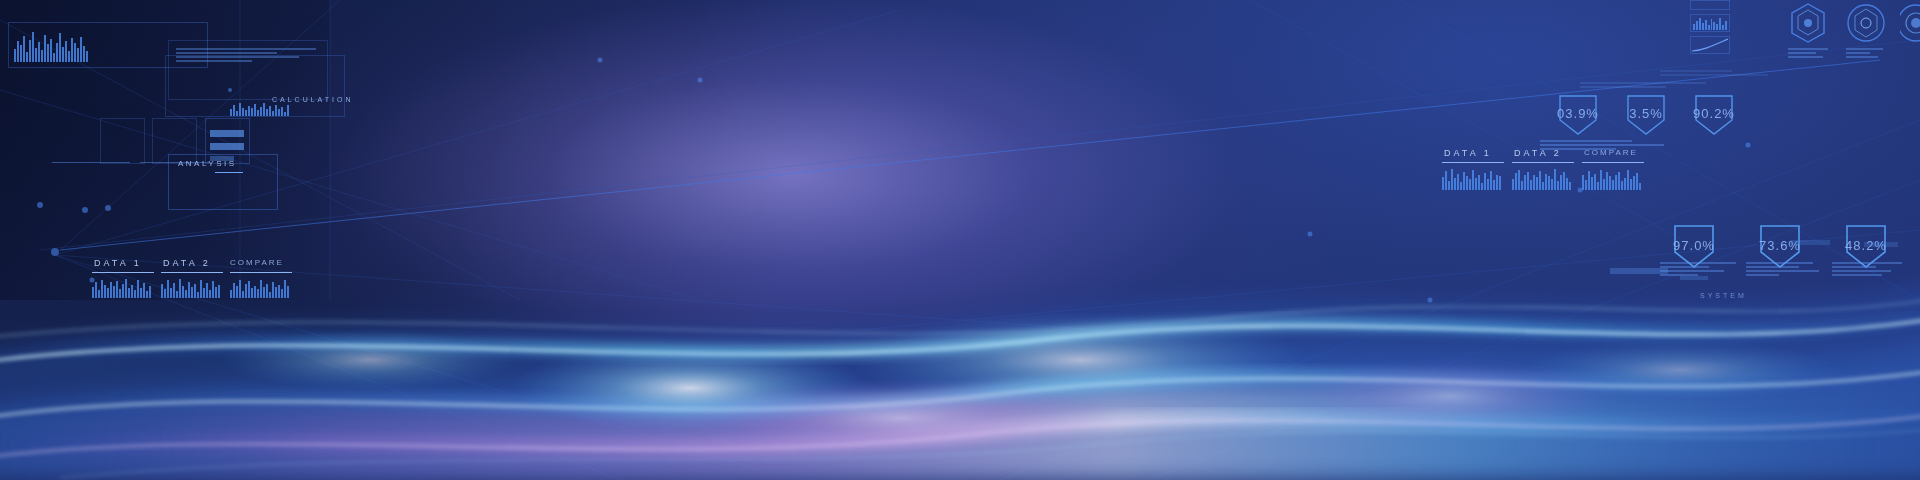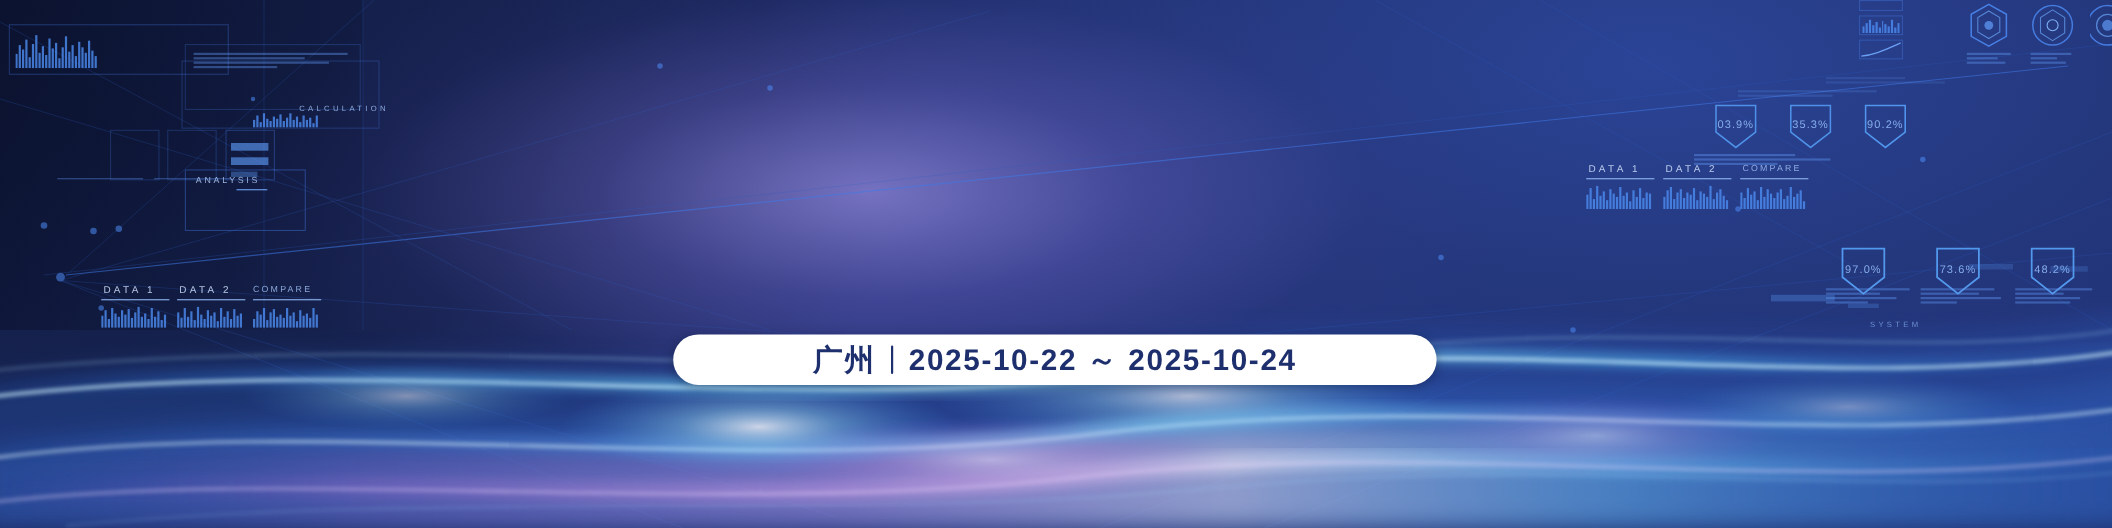--- a/index.html
+++ b/index.html
@@ -38,21 +38,21 @@
 
   
   .barchart{position:absolute;display:flex;align-items:flex-end;gap:1px;overflow:hidden;}
   .barchart i{display:block;width:2px;background:#4e8df2;opacity:.8;}
 
   
   .hexbadge{position:absolute;}
   .hexbadge svg{display:block;}
   .hexbadge .hexval{
     position:absolute;left:0;right:0;top:50%;transform:translateY(-60%);
-    text-align:center;color:#8fb8f5;font-size:10px;letter-spacing:1px;opacity:.9;
+    text-align:center;color:#8fb8f5;font-size:13px;letter-spacing:1px;opacity:.9;
   }
 
   
   .gauge{position:absolute;}
 
   
   .microblock{position:absolute;}
   .microblock span{display:block;background:rgba(95,150,240,.42);margin-bottom:2px;height:2px;}
 
   
@@ -350,21 +350,21 @@
     <div class="hexbadge" style="left:1552px;top:92px;width:52px;height:46px;">
       <svg width="52" height="46" viewBox="0 0 52 46">
         <path d="M8 4 H44 V28 L26 42 L8 28 Z" fill="none" stroke="#56a0f8" stroke-width="1.4" opacity=".85"></path>
       </svg>
       <div class="hexval">03.9%</div>
     </div>
     <div class="hexbadge" style="left:1620px;top:92px;width:52px;height:46px;">
       <svg width="52" height="46" viewBox="0 0 52 46">
         <path d="M8 4 H44 V28 L26 42 L8 28 Z" fill="none" stroke="#56a0f8" stroke-width="1.4" opacity=".85"></path>
       </svg>
-      <div class="hexval">35.3%</div>
+      <div class="hexval">3.5%</div>
     </div>
     <div class="hexbadge" style="left:1688px;top:92px;width:52px;height:46px;">
       <svg width="52" height="46" viewBox="0 0 52 46">
         <path d="M8 4 H44 V28 L26 42 L8 28 Z" fill="none" stroke="#56a0f8" stroke-width="1.4" opacity=".9"></path>
       </svg>
       <div class="hexval">90.2%</div>
     </div>
     <div class="microblock" style="left:1540px;top:140px;width:200px;">
       <span style="width:46%"></span>
         <span style="width:62%"></span>
@@ -568,22 +568,15 @@
     <ellipse cx="1080" cy="140" rx="230" ry="48" fill="url(#glow1)" opacity=".7"></ellipse>
     <ellipse cx="370" cy="140" rx="150" ry="30" fill="url(#glow1)" opacity=".5"></ellipse>
     <ellipse cx="900" cy="198" rx="220" ry="40" fill="url(#glow2)" opacity=".65"></ellipse>
     <ellipse cx="1450" cy="176" rx="170" ry="38" fill="url(#glow2)" opacity=".55"></ellipse>
     <ellipse cx="1680" cy="150" rx="160" ry="30" fill="url(#glow1)" opacity=".4"></ellipse>
   </svg>
 
   <div class="content">
 
 
-    <div id="subtitle-pill">
-      <div class="pill-text">
-        <span>广州</span>
-        <span class="pill-sep"></span>
-        <span>2025-10-22 ～ 2025-10-24</span>
-      </div>
-    </div>
 
   </div>
 </div>
 
 </body></html>

